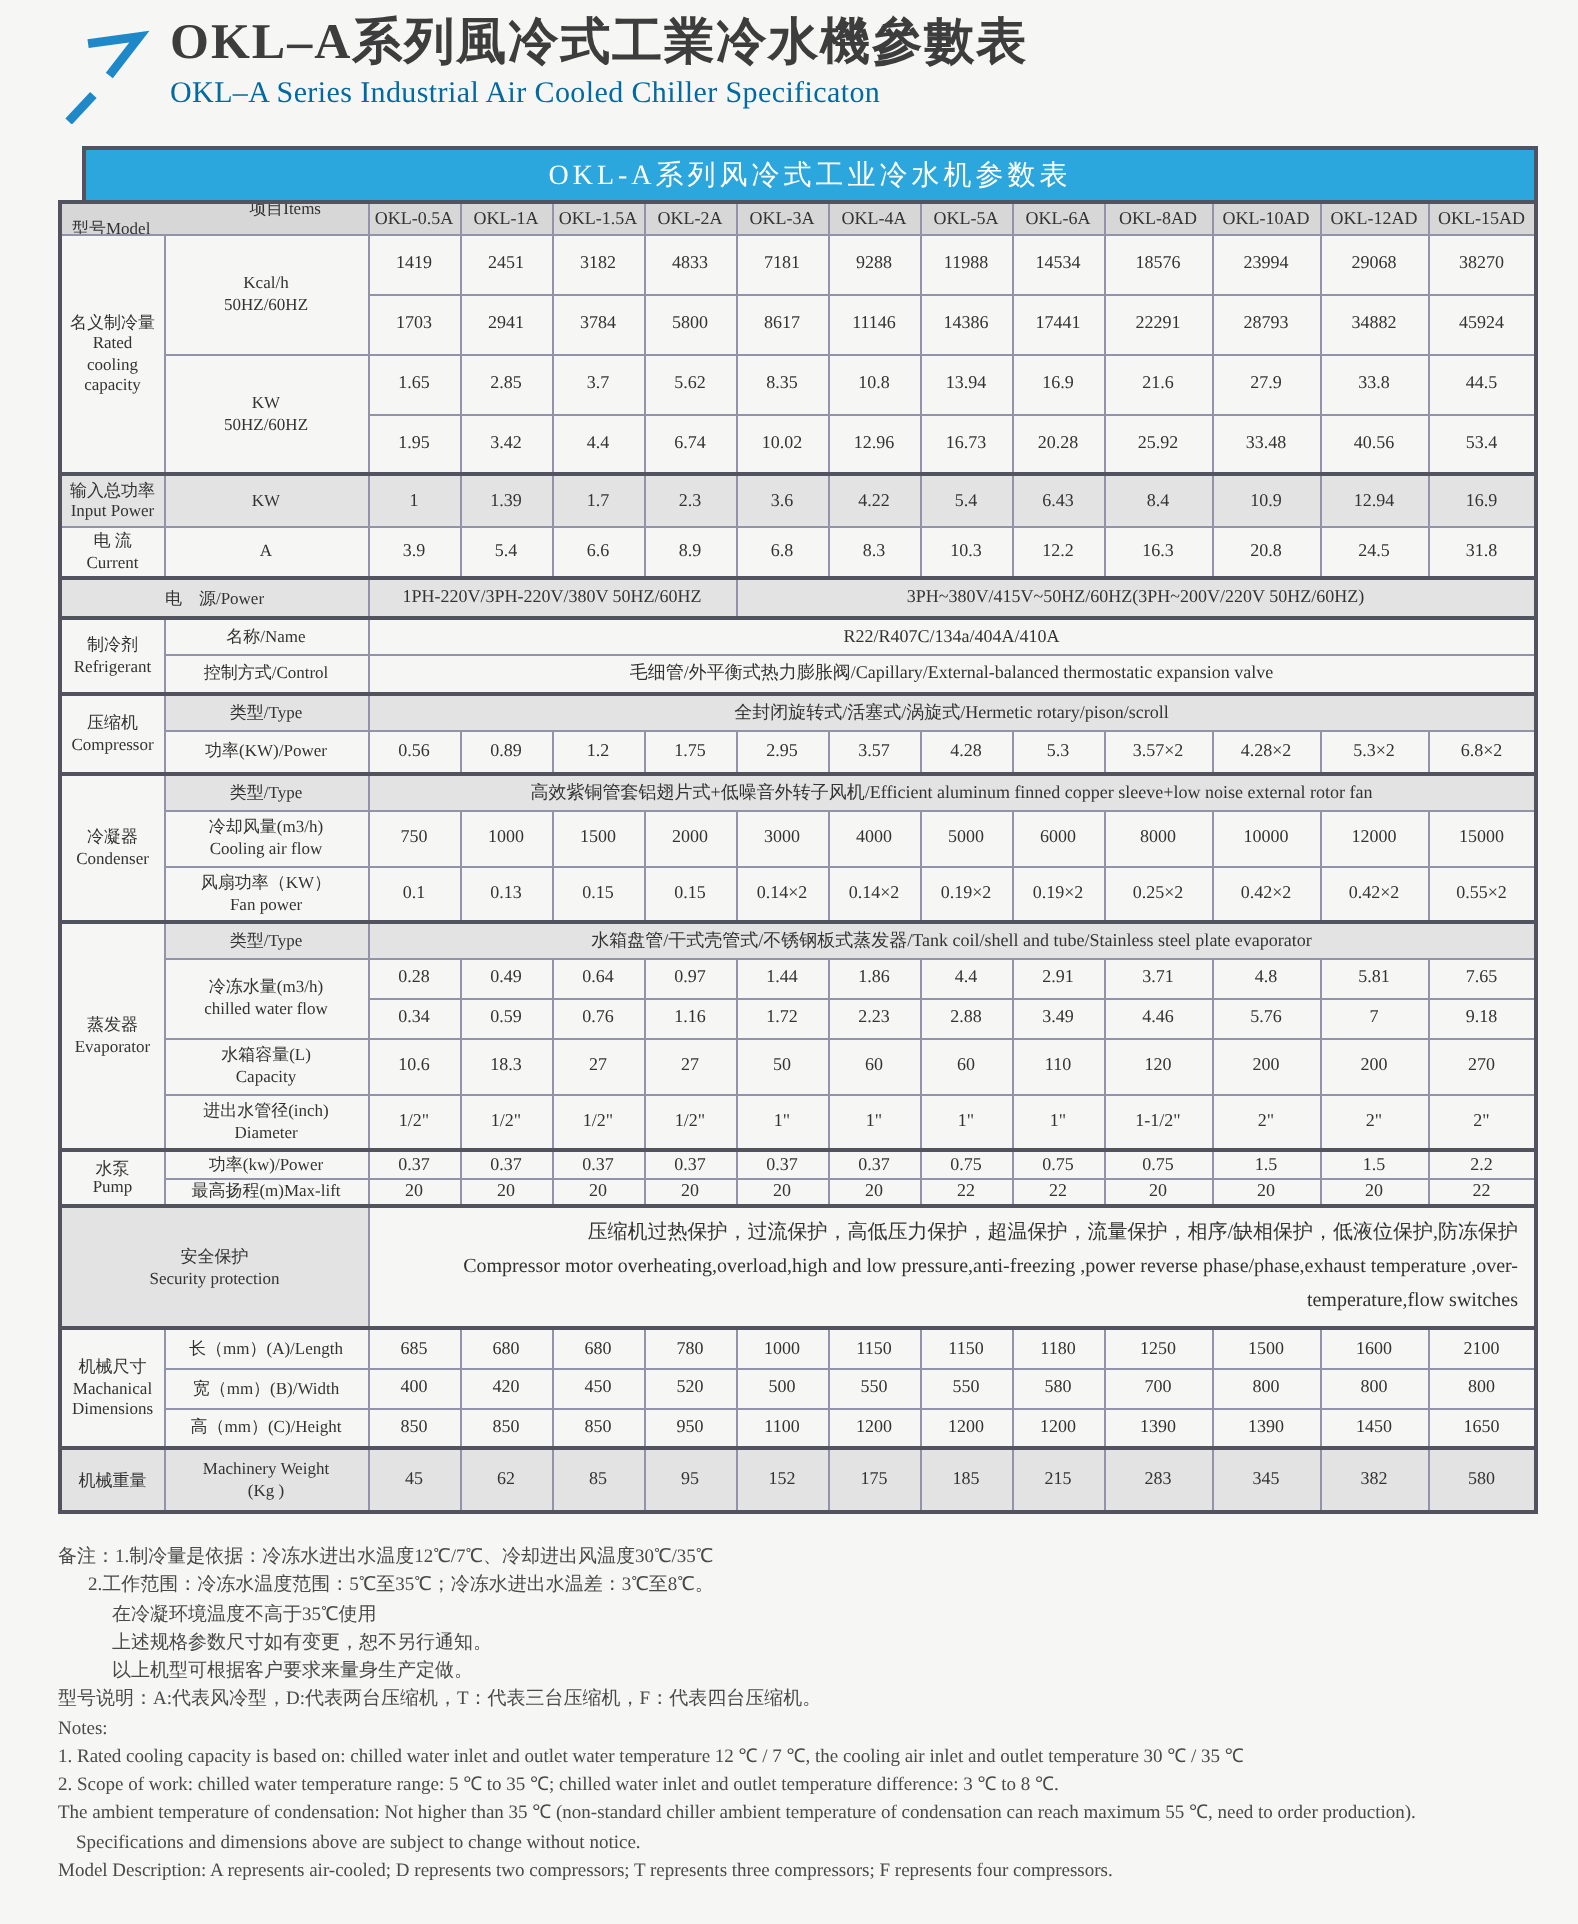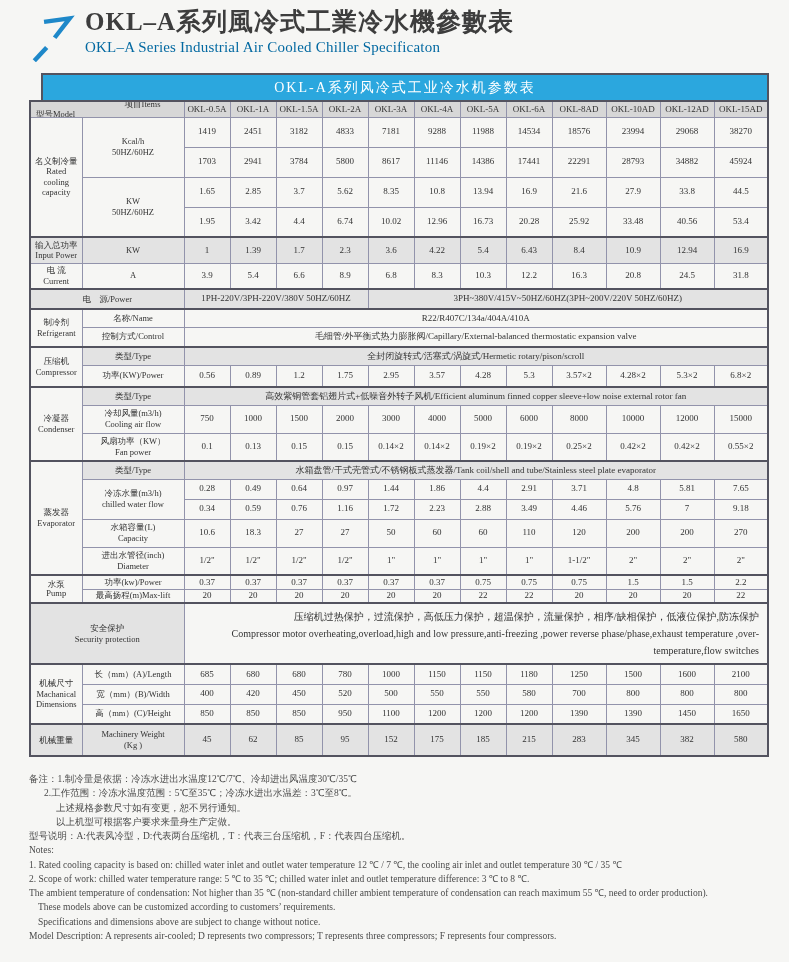--- a/index.html
+++ b/index.html
@@ -442,28 +442,28 @@
             <td>580</td>
           </tr>
         </tbody>
     </table>
   </div>
 
   <div class="notes">
     <div>
         <div class="note ">备注：1.制冷量是依据：冷冻水进出水温度12℃/7℃、冷却进出风温度30℃/35℃</div>
         <div class="note ind1">2.工作范围：冷冻水温度范围：5℃至35℃；冷冻水进出水温差：3℃至8℃。</div>
+        <div class="note ind2">在冷凝环境温度不高于35℃使用</div>
         <div class="note ind2">上述规格参数尺寸如有变更，恕不另行通知。</div>
         <div class="note ind2">以上机型可根据客户要求来量身生产定做。</div>
         <div class="note ">型号说明：A:代表风冷型，D:代表两台压缩机，T：代表三台压缩机，F：代表四台压缩机。</div>
       </div>
     <div>
         <div class="note ">Notes:</div>
         <div class="note ">1. Rated cooling capacity is based on: chilled water inlet and outlet water temperature 12 ℃ / 7 ℃, the cooling air inlet and outlet temperature 30 ℃ / 35 ℃</div>
         <div class="note ">2. Scope of work: chilled water temperature range: 5 ℃ to 35 ℃; chilled water inlet and outlet temperature difference: 3 ℃ to 8 ℃.</div>
         <div class="note ">The ambient temperature of condensation: Not higher than 35 ℃ (non-standard chiller ambient temperature of condensation can reach maximum 55 ℃, need to order production).</div>
-        <div class="note eind1">These models above can be customized according to customers’  requirements.</div>
         <div class="note eind1">Specifications and dimensions above are subject to change without notice.</div>
         <div class="note ">Model Description: A represents air-cooled; D represents two compressors; T represents three compressors; F represents four compressors.</div>
       </div>
   </div>
 
 </div>
 
 </body></html>

